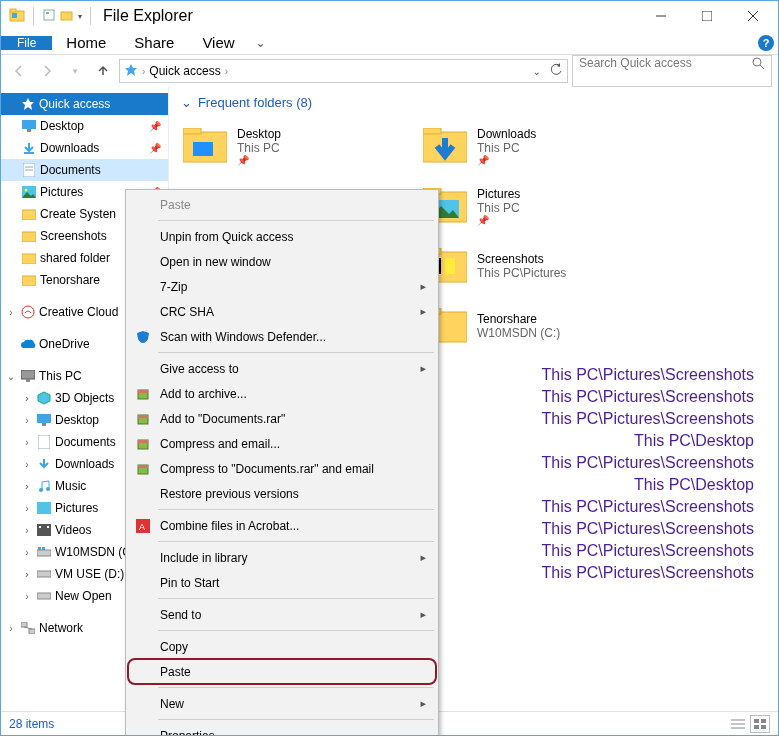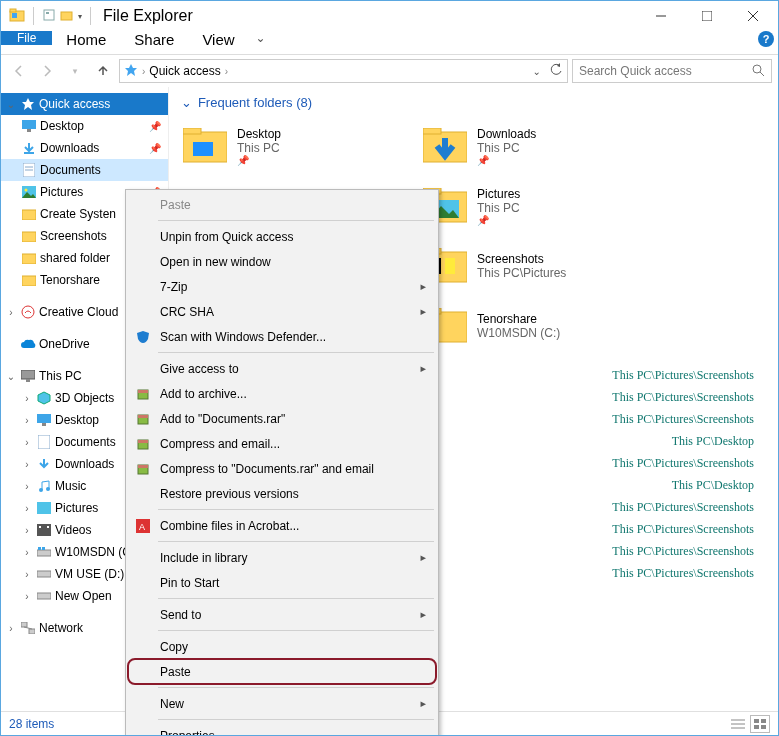--- a/index.html
+++ b/index.html
@@ -4,53 +4,53 @@
 <style>
 * { box-sizing: border-box; margin: 0; padding: 0; font-family: "Segoe UI", Arial, sans-serif; }
 body { width: 779px; height: 736px; overflow: hidden; background: #fff; font-size: 12px; color: #000; position: relative; border: 1px solid #5aa7e0; }
 .titlebar { height: 30px; display: flex; align-items: center; padding: 0 2px; }
 .titlebar .qat { display: flex; align-items: center; gap: 4px; padding-left: 6px; }
 .titlebar .qat-sep { width: 1px; height: 18px; background: #ccc; margin: 0 4px; }
 .titlebar .title { margin-left: 8px; font-size: 16px; }
 .win-controls { margin-left: auto; display: flex; }
 .win-controls div { width: 46px; height: 30px; display: flex; align-items: center; justify-content: center; }
 .win-controls svg { width: 10px; height: 10px; }
-.ribbon-tabs { height: 24px; display: flex; align-items: flex-start; border-bottom: 1px solid #ddd; }
+.ribbon-tabs { height: 24px; display: flex; align-items: center; border-bottom: 1px solid #ddd; }
 .ribbon-tabs .file-tab { background: #1979ca; color: #fff; padding: 0 16px; display: flex; align-items: center; font-size: 12px; }
 .ribbon-tabs .tab { padding: 0 14px; display: flex; align-items: center; font-size: 15px; cursor: default; }
 .ribbon-tabs .help { margin-left: auto; width: 24px; display:flex; align-items:center; justify-content:center; color:#1979ca; }
 .ribbon-tabs .help-circle { width:16px; height:16px; border-radius:50%; background:#1979ca; color:#fff; display:flex; align-items:center; justify-content:center; font-size:11px; font-weight:bold; }
 .ribbon-tabs .expand { width:24px; display:flex; align-items:center; justify-content:center; color:#555; margin-right:4px; }
 .addr-row { height: 32px; display: flex; align-items: center; padding: 4px 6px; gap: 4px; }
 .nav-arrow { width: 24px; height: 24px; display:flex; align-items:center; justify-content:center; color:#999; }
 .nav-arrow.enabled { color:#555;}
 .addr-box { flex: 1; height: 24px; border: 1px solid #ccc; display: flex; align-items: center; padding: 0 4px; gap:4px; }
 .addr-box .crumb-sep { color:#888; font-size:10px; }
-.search-box { width: 200px; height: 24px; border: 1px solid #ccc; display: flex; align-items: center; padding: 0 6px; color:#777; }
+.search-box { width: 200px; height: 32px; border: 1px solid #ccc; display: flex; align-items: flex-start; padding: 0 6px; color:#777; }
 .search-box .sicn { margin-left:auto; }
 .content { display: flex; height: calc(100% - 30px - 24px - 32px - 24px); }
 .nav-pane { width: 168px; border-right: 1px solid #eee; overflow: hidden; padding-top: 6px; }
 .nav-item { display: flex; align-items: center; height: 22px; padding-left: 4px; gap: 3px; white-space:nowrap; cursor:default;}
 .nav-item .exp { width: 12px; text-align:center; color:#666; font-size:10px;}
 .nav-item .icn { width: 16px; height:16px; display:flex; align-items:center; justify-content:center; flex:0 0 16px;}
 .nav-item.selected { background: #1979ca; color:#fff; }
 .nav-item .pin { margin-left:auto; margin-right:6px; color:#888; font-size:10px;}
 .nav-item.lv1 { padding-left: 20px; }
 .nav-spacer { height: 10px; }
 .main { flex: 1; padding: 8px 12px; overflow:hidden; }
 .group-head { color:#1e5bb8; font-size:13px; display:flex; align-items:center; gap:6px; margin-bottom:8px;}
 .folders { display:flex; flex-wrap:wrap; gap: 4px 20px; }
 .folder-tile { width: 220px; height: 56px; display:flex; align-items:center; gap:8px;}
 .folder-tile .ficn { width:48px; height:48px; display:flex; align-items:center; justify-content:center; }
 .folder-tile .meta .name { font-size:12px; }
 .folder-tile .meta .loc { font-size:12px; color:#666; }
 .folder-tile .meta .tpin { font-size:10px; color:#888; }
 .recent-list { margin-top: 10px; }
 .recent-row { display:flex; height:22px; align-items:center;}
-.recent-row .loc { margin-left:auto; color:#0f766e; font-size:12px; padding-right:12px; white-space:nowrap;font-family:Liberation Serif, serif;}
+.recent-row .loc { margin-left:auto; color:#4c1d95; font-size:16px; padding-right:12px; white-space:nowrap;}
 .status { height: 24px; border-top: 1px solid #e0e0e0; display:flex; align-items:center; padding:0 8px; font-size:12px; color:#1e5bb8;}
 .status .views { margin-left:auto; display:flex; gap:2px; }
 .status .views div { width:20px; height:18px; border:1px solid transparent; display:flex; align-items:center; justify-content:center;}
 .context-menu { position:absolute; left:124px; top:188px; width:314px; background:#f2f2f2; border:1px solid #bbb; box-shadow:2px 2px 4px rgba(0,0,0,0.25); padding:2px 2px;}
 .cm-item { height:25px; display:flex; align-items:center; padding-left:32px; position:relative; font-size:12px; cursor:default;}
 .cm-item.disabled { color:#888; }
 .cm-item .sub { margin-left:auto; margin-right:10px; color:#555; font-size:11px;}
 .cm-item .cicn { position:absolute; left:6px; width:18px; height:18px; display:flex; align-items:center; justify-content:center;}
 .cm-sep { height:1px; background:#d0d0d0; margin:3px 2px 3px 30px;}
 .cm-item.highlight { outline:2px solid #8b1a2b; outline-offset:-1px;border-radius:7px;}

